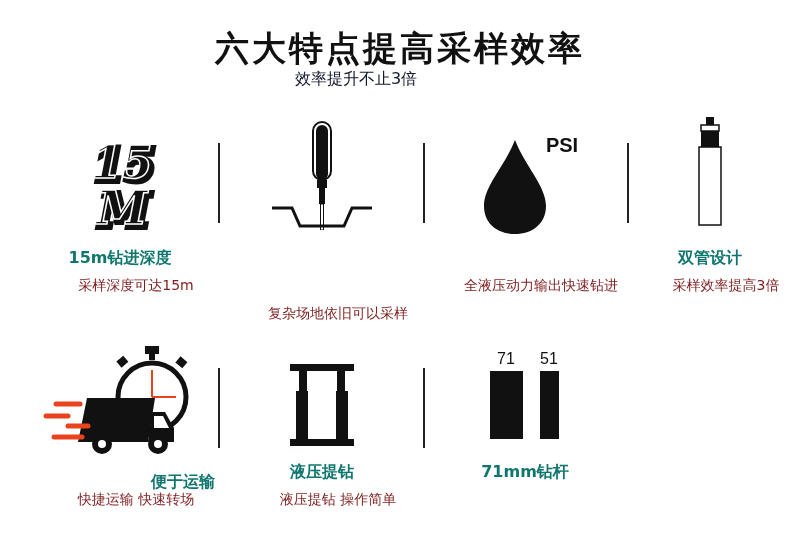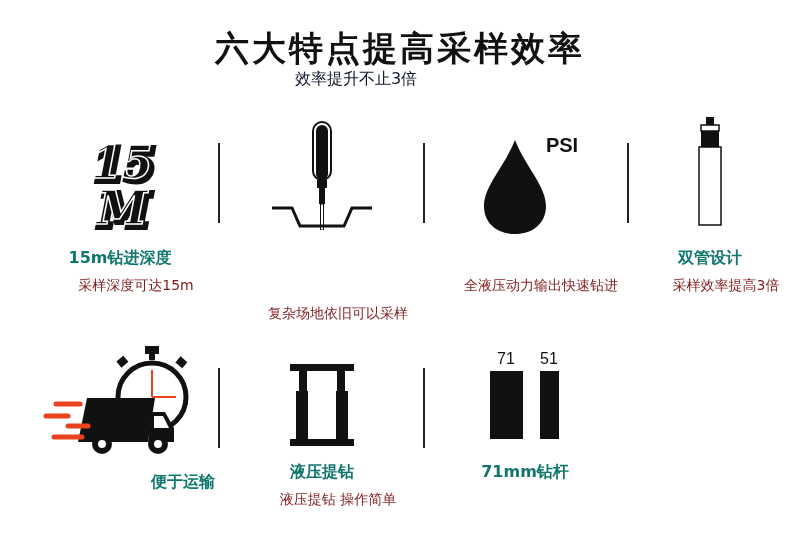--- a/index.html
+++ b/index.html
@@ -98,20 +98,21 @@
       <circle cx="118" cy="102" r="10" fill="#111"></circle>
       <circle cx="118" cy="102" r="4" fill="#fff"></circle>
 
       <line x1="16" y1="62" x2="40" y2="62" stroke="#e8431c" stroke-width="5" stroke-linecap="round"></line>
       <line x1="6" y1="74" x2="28" y2="74" stroke="#e8431c" stroke-width="5" stroke-linecap="round"></line>
       <line x1="28" y1="84" x2="48" y2="84" stroke="#e8431c" stroke-width="5" stroke-linecap="round"></line>
       <line x1="14" y1="95" x2="42" y2="95" stroke="#e8431c" stroke-width="5" stroke-linecap="round"></line>
     </svg>
   </div>
   <div class="name" style="top:132px;text-align:right;">便于运输</div>
+  <div class="desc" style="top:151px;">快捷运输 快速转场</div>
 </div>
 
 <div class="divider" style="left:218px; top:368px; height:80px;"></div>
 
 <div class="feature" style="left:227px; top:340px; height:190px;">
   <div class="icon" style="top:22px;">
     <svg width="80" height="90" viewBox="0 0 80 90">
       <rect x="8" y="2" width="64" height="7" fill="#111"></rect>
       <rect x="17" y="9" width="8" height="20" fill="#111"></rect>
       <rect x="55" y="9" width="8" height="20" fill="#111"></rect>

